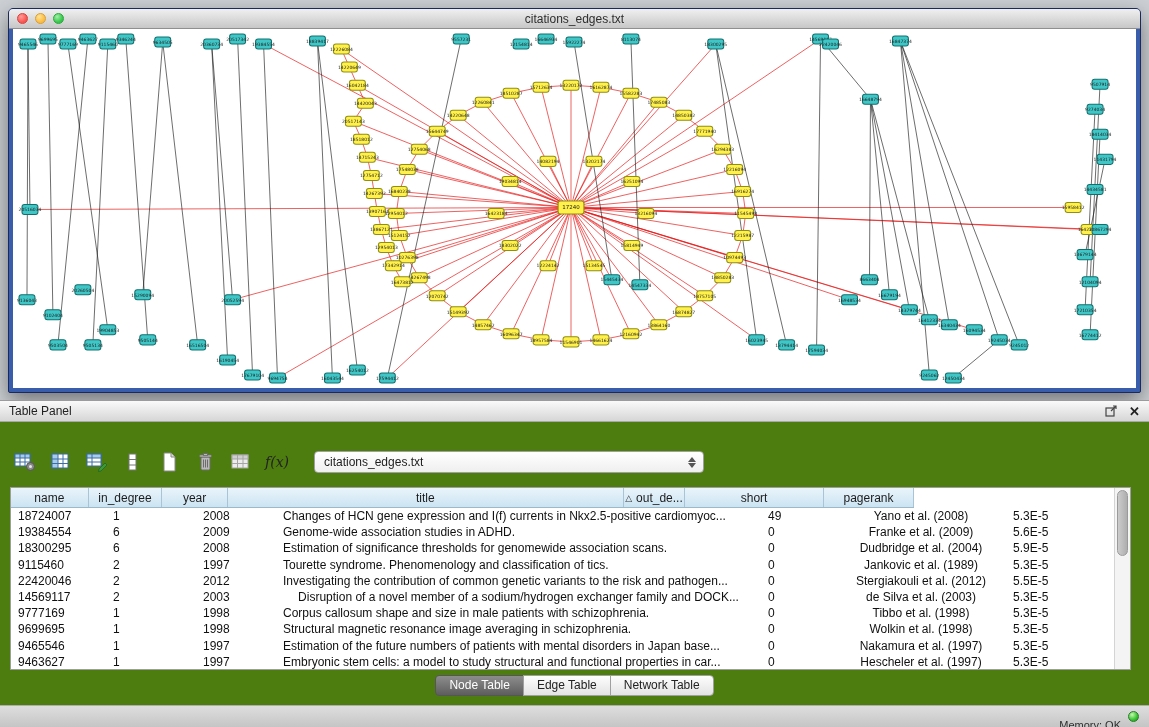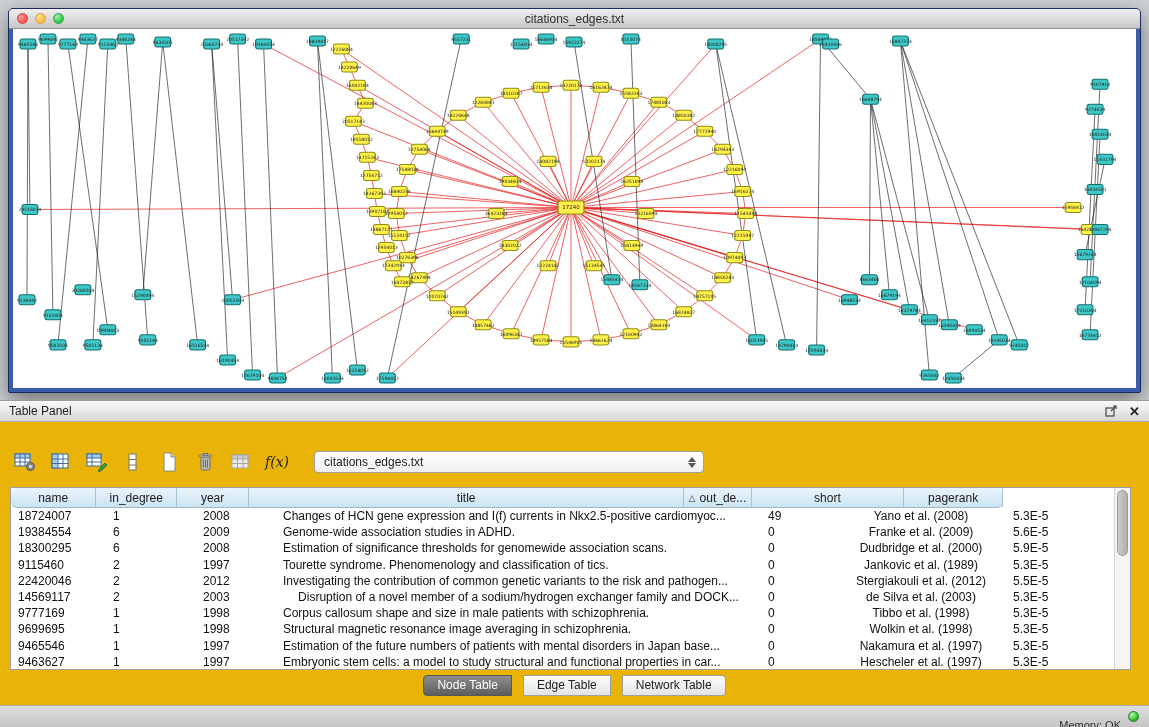--- a/index.html
+++ b/index.html
@@ -34,21 +34,21 @@
   .node-yellow{fill:#fff04a;stroke:#8f8f13;stroke-width:1;}
   .node-hub{fill:#fff04a;stroke:#8f8f13;stroke-width:1.2;}
   .net-label{font-size:4.5px;text-anchor:middle;fill:#222;font-family:"DejaVu Sans",sans-serif;}
   .net-label-hub{font-size:5.5px;text-anchor:middle;fill:#222;font-family:"DejaVu Sans",sans-serif;}
   .edge-red{stroke:#e61717;stroke-width:.8;opacity:.85;}
   .edge-black{stroke:#1b1b1b;stroke-width:.8;opacity:.8;}
 
   
   .table-panel{
     position:absolute;left:0;top:400px;width:1149px;height:305px;
-    background:#eab308;border-top:1px solid #9b9b9b;box-sizing:border-box;
+    background:#4d7c0f;border-top:1px solid #9b9b9b;box-sizing:border-box;
   }
   .panel-header{
     height:20px;background:linear-gradient(#fafafa,#d6d6d6);
     border-bottom:1px solid #a8a8a8;display:flex;align-items:center;padding:0 9px;
   }
   .panel-title{font-size:12px;color:#222;}
   .header-actions{margin-left:auto;display:flex;align-items:center;gap:11px;}
   .float-btn svg{display:block;}
   .close-btn{font-size:13px;font-weight:bold;color:#222;line-height:13px;cursor:default;}
 
@@ -64,37 +64,37 @@
   .combo-value{flex:1;font-size:12px;color:#1d1d1d;}
   .combo-arrows{display:flex;flex-direction:column;align-items:center;gap:1px;padding:0 3px;}
   .combo-arrows i{display:block;width:0;height:0;border-left:4px solid transparent;border-right:4px solid transparent;}
   .arr-up{border-bottom:5px solid #555;}
   .arr-down{border-top:5px solid #555;}
 
   .table-wrap{
     position:absolute;left:10px;top:86px;width:1121px;height:183px;
     background:#fff;border:1px solid #9e9e9e;box-sizing:border-box;overflow:hidden;
   }
-  .thead{display:flex;height:19px;background:linear-gradient(#eaf4fb,#cbe4f2);border-bottom:1px solid #9db8c9;width:992px;border-radius:6px;}
+  .thead{display:flex;height:19px;background:linear-gradient(#eaf4fb,#cbe4f2);border-bottom:1px solid #9db8c9;width:903px;}
   .th{
     border-right:1px solid #a9c4d6;display:flex;align-items:center;justify-content:center;
     font-size:12px;color:#1c1c1c;box-sizing:border-box;white-space:nowrap;overflow:hidden;gap:4px;
   }
   .sort-asc{font-size:9px;color:#333;}
   .tbody{width:1105px;}
   .tr{display:flex;height:16.2px;align-items:center;}
   .td{
     padding:0 7px;box-sizing:border-box;white-space:nowrap;overflow:hidden;
     font-size:12px;color:#101010;
   }
   .vscroll{position:absolute;right:0;top:0;bottom:0;width:15px;background:#f4f4f4;border-left:1px solid #d4d4d4;}
   .vthumb{position:absolute;left:2px;right:2px;top:2px;height:66px;border-radius:6px;
     background:linear-gradient(90deg,#cccccc,#aeaeae);border:1px solid #9a9a9a;box-sizing:border-box;}
 
-  .tabs{position:absolute;left:0;right:0;top:274px;display:flex;justify-content:center;gap:12px;}
+  .tabs{position:absolute;left:0;right:0;top:274px;display:flex;justify-content:center;}
   .tab{
     height:19px;line-height:19px;padding:0 13px;font-size:12px;color:#222;
     background:linear-gradient(#fdfdfd,#e3e3e3);border:1px solid #9f9f9f;margin-left:-1px;
   }
   .tab:first-child{border-radius:4px 0 0 4px;margin-left:0;}
   .tab:last-child{border-radius:0 4px 4px 0;}
   .tab.active{background:linear-gradient(#8d8d8d,#5d5d5d);color:#fff;border-color:#565656;}
 
   
   .status-bar{
@@ -928,21 +928,21 @@
           <div class="td" style="width: 75px; text-align: left;">0</div>
           <div class="td" style="width: 170px; text-align: center;">Franke et al. (2009)</div>
           <div class="td" style="width: 110px; text-align: left;">5.6E-5</div>
         </div>
         <div class="tr">
           <div class="td" style="width: 95px; text-align: left;">18300295</div>
           <div class="td" style="width: 90px; text-align: left;">6</div>
           <div class="td" style="width: 80px; text-align: left;">2008</div>
           <div class="td" style="width: 485px; text-align: left;">Estimation of significance thresholds for genomewide association scans.</div>
           <div class="td" style="width: 75px; text-align: left;">0</div>
-          <div class="td" style="width: 170px; text-align: center;">Dudbridge et al. (2000)</div>
+          <div class="td" style="width: 170px; text-align: center;">Dudbridge et al. (2004)</div>
           <div class="td" style="width: 110px; text-align: left;">5.9E-5</div>
         </div>
         <div class="tr">
           <div class="td" style="width: 95px; text-align: left;">9115460</div>
           <div class="td" style="width: 90px; text-align: left;">2</div>
           <div class="td" style="width: 80px; text-align: left;">1997</div>
           <div class="td" style="width: 485px; text-align: left;">Tourette syndrome. Phenomenology and classification of tics.</div>
           <div class="td" style="width: 75px; text-align: left;">0</div>
           <div class="td" style="width: 170px; text-align: center;">Jankovic et al. (1989)</div>
           <div class="td" style="width: 110px; text-align: left;">5.3E-5</div>

